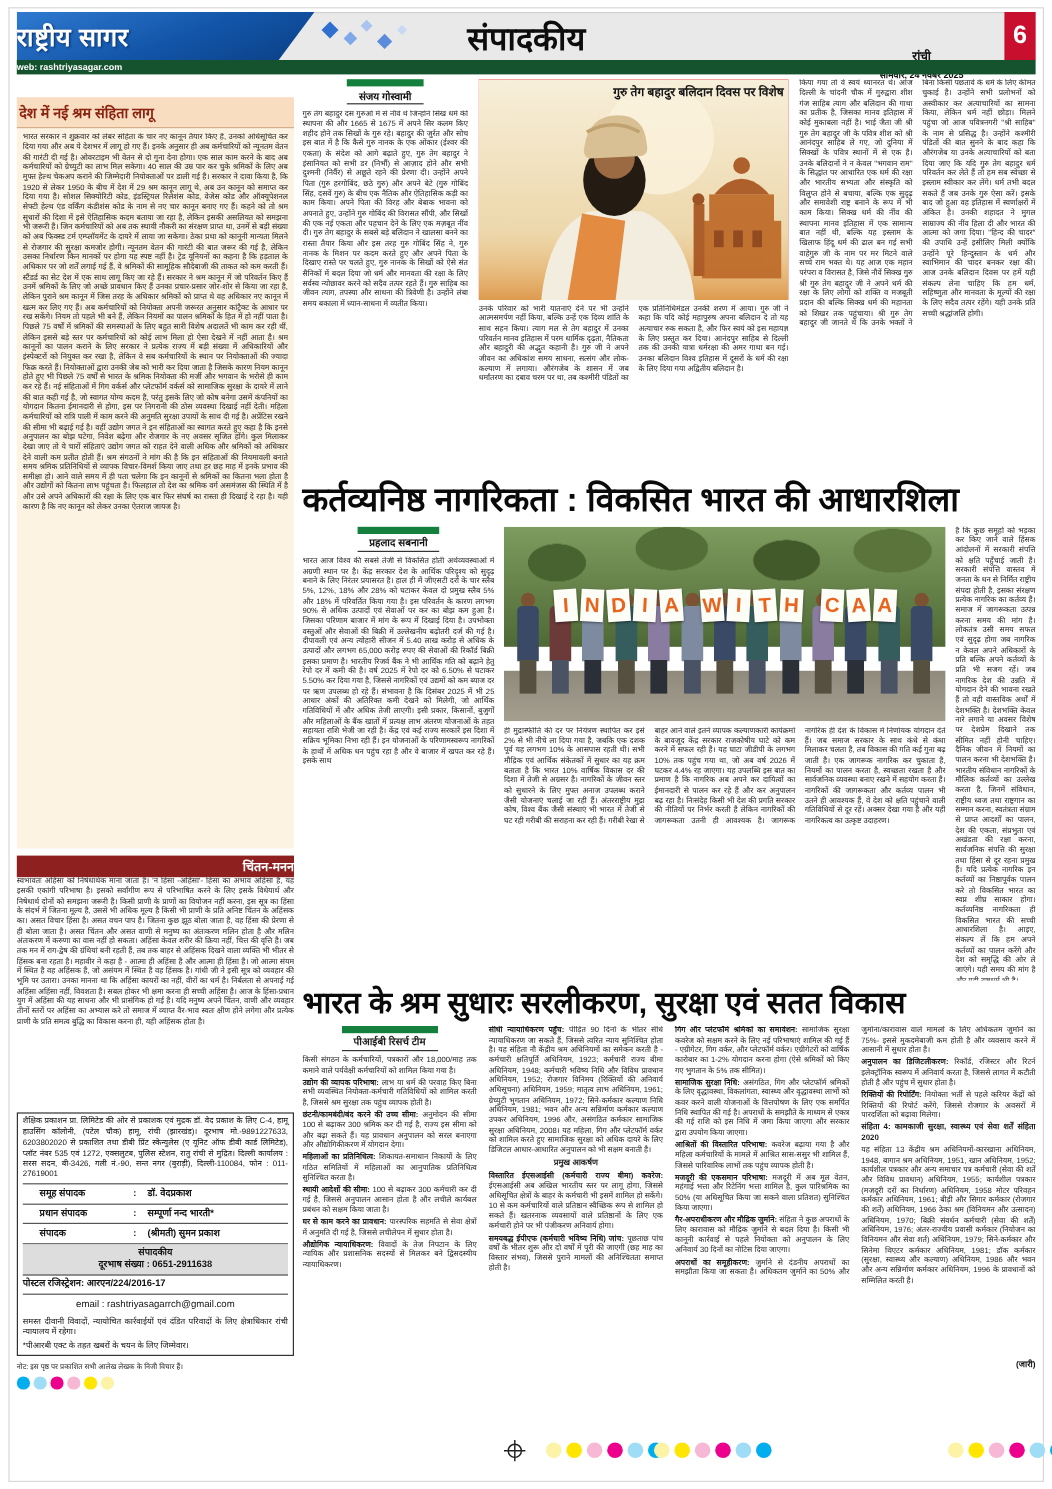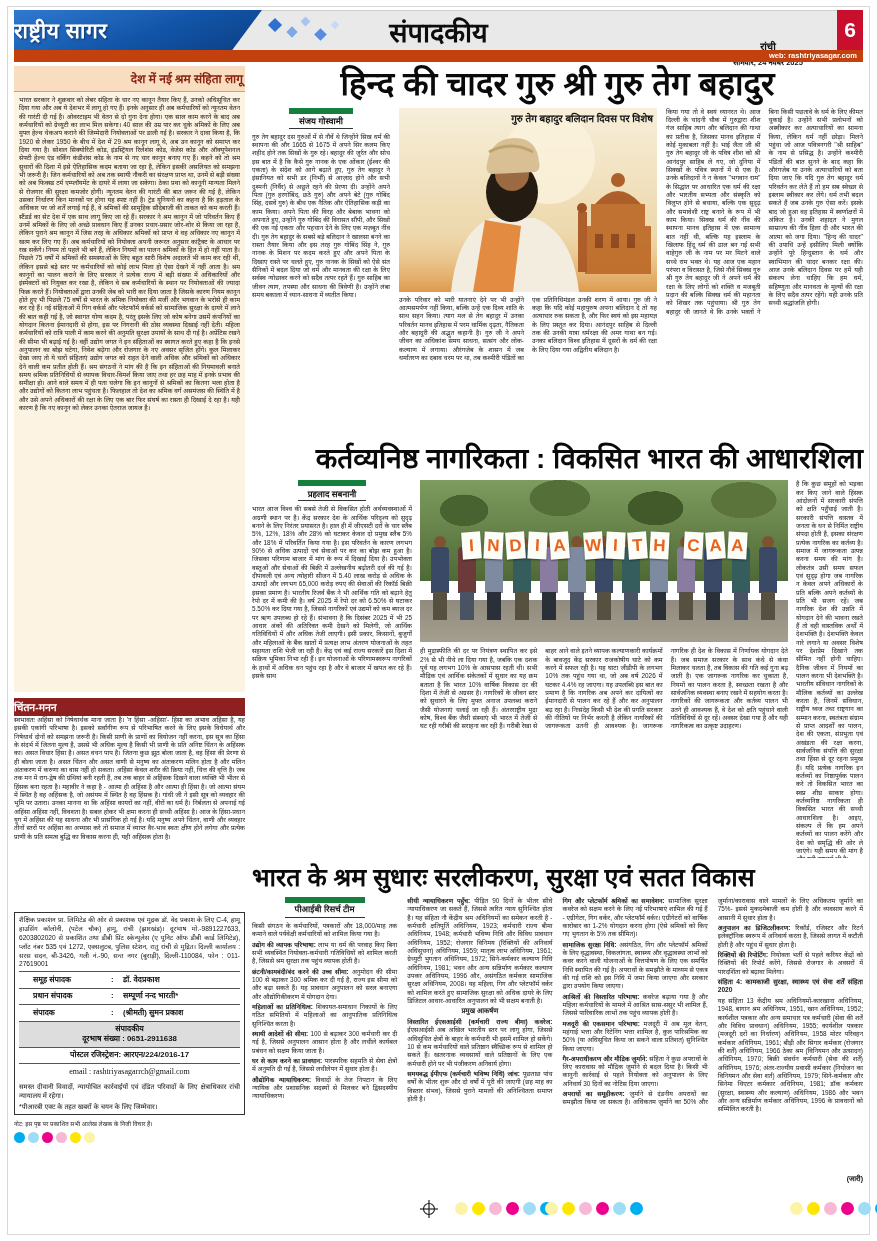--- a/index.html
+++ b/index.html
@@ -17,49 +17,49 @@
   .diamonds i:nth-child(1){left:6px;top:6px;width:10px;height:10px;background:#2e6fd0;}
   .diamonds i:nth-child(2){left:24px;top:14px;width:8px;height:8px;background:#7fa8e8;}
   .diamonds i:nth-child(3){left:38px;top:4px;width:7px;height:7px;background:#aac4ef;}
   .diamonds i:nth-child(4){left:52px;top:16px;width:9px;height:9px;background:#5b8cdb;}
   .diamonds i:nth-child(5){left:68px;top:8px;width:6px;height:6px;background:#c9d8f4;}
   .section-title{position:absolute;left:0;right:0;top:3px;text-align:center;font-size:27px;font-weight:800;color:#0d0d0d;}
   .citydate{position:absolute;right:40px;top:3px;width:110px;text-align:center;}
   .city{font-size:10px;font-weight:800;border-bottom:1px solid #333;padding-bottom:1px;margin-top:26px;}
   .date{font-size:7.5px;font-weight:700;margin-top:2px;}
   .pagenum{position:absolute;right:0;top:0;width:26px;height:40px;background:#c8102e;color:#fff;font-size:21px;font-weight:800;display:flex;align-items:center;justify-content:center;}
-  .webbar{position:absolute;left:0;right:0;top:40px;height:12px;background:#c2410c;color:#fff;font-size:7.5px;font-weight:700;text-align:right;line-height:12px;padding-right:6px;box-sizing:border-box;}
+  .webbar{position:absolute;left:0;right:0;top:40px;height:12px;background:#14532d;color:#fff;font-size:7.5px;font-weight:700;line-height:12px;padding-right:6px;box-sizing:border-box;}
 
   
   .leftcol{position:absolute;left:14px;top:66px;width:231px;}
-  .a1-head{background:#f9ddc0;color:#8a2410;font-weight:800;font-size:12px;text-align:right;padding:4px 2px;border-bottom:1px solid #caa27c;}
+  .a1-head{background:#f9ddc0;color:#8a2410;font-weight:800;font-size:12px;text-align:left;padding:4px 2px;border-bottom:1px solid #caa27c;margin-top:15px;}
   .a1-body{background:#fdf3e2;height:600px;padding:4px 5px;box-sizing:border-box;}
   .tiny{font-size:6.4px;line-height:1.3;text-align:justify;overflow:hidden;word-break:break-word;color:#1c1c1c;}
   .a1-body .tiny{height:100%;}
-  .kicker{margin-top:6px;background:#8e2020;color:#fff;font-weight:800;font-size:10.5px;text-align:left;padding:2px 0;}
+  .kicker{margin-top:6px;background:#8e2020;color:#fff;font-weight:800;font-size:10.5px;text-align:right;padding:2px 0;}
   .a2-head{font-size:14px;font-weight:800;text-align:center;padding:3px 0 2px;}
   .a2-body{height:188px;}
   .imprint{margin-top:8px;border:1.2px solid #333;padding:3px 4px;font-size:6.6px;line-height:1.35;}
   .imprint .pub{text-align:justify;border-bottom:1px solid #555;padding-bottom:2px;}
   .role{display:flex;border-bottom:1px solid #555;padding:2.5px 0;font-size:7.8px;font-weight:700;}
   .role .rl{width:78px;padding-left:14px;}
   .role .rc{width:12px;}
   .phonebox{background:#ddd;text-align:center;font-weight:700;font-size:7.8px;padding:2px 0;border-bottom:1px solid #555;}
-  .postal{text-align:center;font-weight:700;font-size:7.8px;padding:2.5px 0;border-bottom:1px solid #555;}
-  .email{text-align:center;font-size:8px;padding:3px 0;font-family:Liberation Serif, serif;}
+  .postal{text-align:left;font-weight:700;font-size:7.8px;padding:2.5px 0;border-bottom:1px solid #555;}
+  .email{text-align:center;font-size:8px;padding:3px 0;}
   .legal{font-size:6.8px;text-align:justify;padding-top:1px;}
   .note{font-size:6px;margin-top:5px;color:#222;}
   .dotrow{margin-top:4px;display:flex;gap:3px;}
   .dot{width:11px;height:11px;border-radius:50%;display:inline-block;}
   .dc1{background:#00aeef}.dc2{background:#9fdcf5}.dc3{background:#ec008c}.dc4{background:#f6b8d4}.dc5{background:#ffe600}.dc6{background:#fdf3a6}
 
   
   .main{position:absolute;left:252px;top:66px;width:611px;}
   .h1{font-size:33px;font-weight:800;text-align:center;line-height:1.08;margin:0 0 6px;color:#0a0a0a;}
-  .h2{font-size:28px;font-weight:800;text-align:right;line-height:1.1;margin:8px 0 6px;color:#0a0a0a;}
+  .h2{font-size:28px;font-weight:800;text-align:left;line-height:1.1;margin:8px 0 6px;color:#0a0a0a;}
   .h3{font-size:25px;font-weight:800;text-align:left;line-height:1.1;margin:6px 0 5px;color:#0a0a0a;}
   .byline{text-align:center;margin:0 auto 4px;width:80%;}
   .byline span{display:inline-block;font-size:8.5px;font-weight:800;border-top:6px solid #15803d;border-bottom:1px solid #333;padding:1.5px 10px;}
   .grid-top{display:grid;grid-template-columns:138px 258px 1fr;column-gap:9px;height:328px;}
   .two{column-count:2;column-gap:8px;}
   .three{column-count:3;column-gap:8px;}
   .imgbox{position:relative;width:258px;height:184px;overflow:hidden;background:#ef4444;}
   .img-caption{position:absolute;top:3px;right:4px;font-size:10px;font-weight:800;color:#151515;text-shadow:0 0 3px #f6eed7,0 0 3px #f6eed7;}
   .under-img{margin-top:4px;height:136px;}
   .grid-mid{display:grid;grid-template-columns:160px 368px 1fr;column-gap:8px;height:378px;}
@@ -178,21 +178,20 @@
         <span class="dot dc3"></span>
         <span class="dot dc4"></span>
         <span class="dot dc5"></span>
         <span class="dot dc6"></span>
     </div>
   </div>
 
   <div class="main">
 
     <div>
-      <h1 class="h1">हिन्द की चादर गुरु श्री गुरु तेग बहादुर</h1>
       <div class="grid-top">
         <div>
           <div class="byline"><span>संजय गोस्वामी</span></div>
           <div class="tiny" style="height:300px;">गुरु तेग बहादुर दस गुरुओं में से नौवें थे जिन्होंने सिख धर्म की स्थापना की और 1665 से 1675 में अपने सिर कलम किए शहीद होने तक सिखों के गुरु रहे। बहादुर की जुर्रत और सोच इस बात में है कि कैसे गुरु नानक के एक ओंकार (ईश्वर की एकता) के संदेश को आगे बढ़ाते हुए, गुरु तेग बहादुर ने इंसानियत को सभी डर (निर्भौ) से आज़ाद होने और सभी दुश्मनी (निर्वैर) से अछूते रहने की प्रेरणा दी। उन्होंने अपने पिता (गुरु हरगोबिंद, छठे गुरु) और अपने बेटे (गुरु गोबिंद सिंह, दसवें गुरु) के बीच एक नैतिक और ऐतिहासिक कड़ी का काम किया। अपने पिता की विरह और बेबाक भावना को अपनाते हुए, उन्होंने गुरु गोबिंद की विरासत सौंपी, और सिखों की एक नई एकता और पहचान देने के लिए एक मज़बूत नींव दी। गुरु तेग बहादुर के सबसे बड़े बलिदान ने खालसा बनने का रास्ता तैयार किया और इस तरह गुरु गोबिंद सिंह ने, गुरु नानक के मिशन पर कदम करते हुए और अपने पिता के दिखाए रास्ते पर चलते हुए, गुरु नानक के सिखों को ऐसे संत सैनिकों में बदल दिया जो धर्म और मानवता की रक्षा के लिए सर्वस्व न्योछावर करने को सदैव तत्पर रहते हैं। गुरु साहिब का जीवन त्याग, तपस्या और साधना की त्रिवेणी है। उन्होंने लंबा समय बकाला में ध्यान-साधना में व्यतीत किया।</div>
         </div>
         <div>
           <div class="imgbox">
             <svg class="gsvg" width="258" height="184" viewBox="0 0 258 184">
               <defs>
                 <linearGradient id="sky" x1="0" y1="0" x2="0" y2="1">

